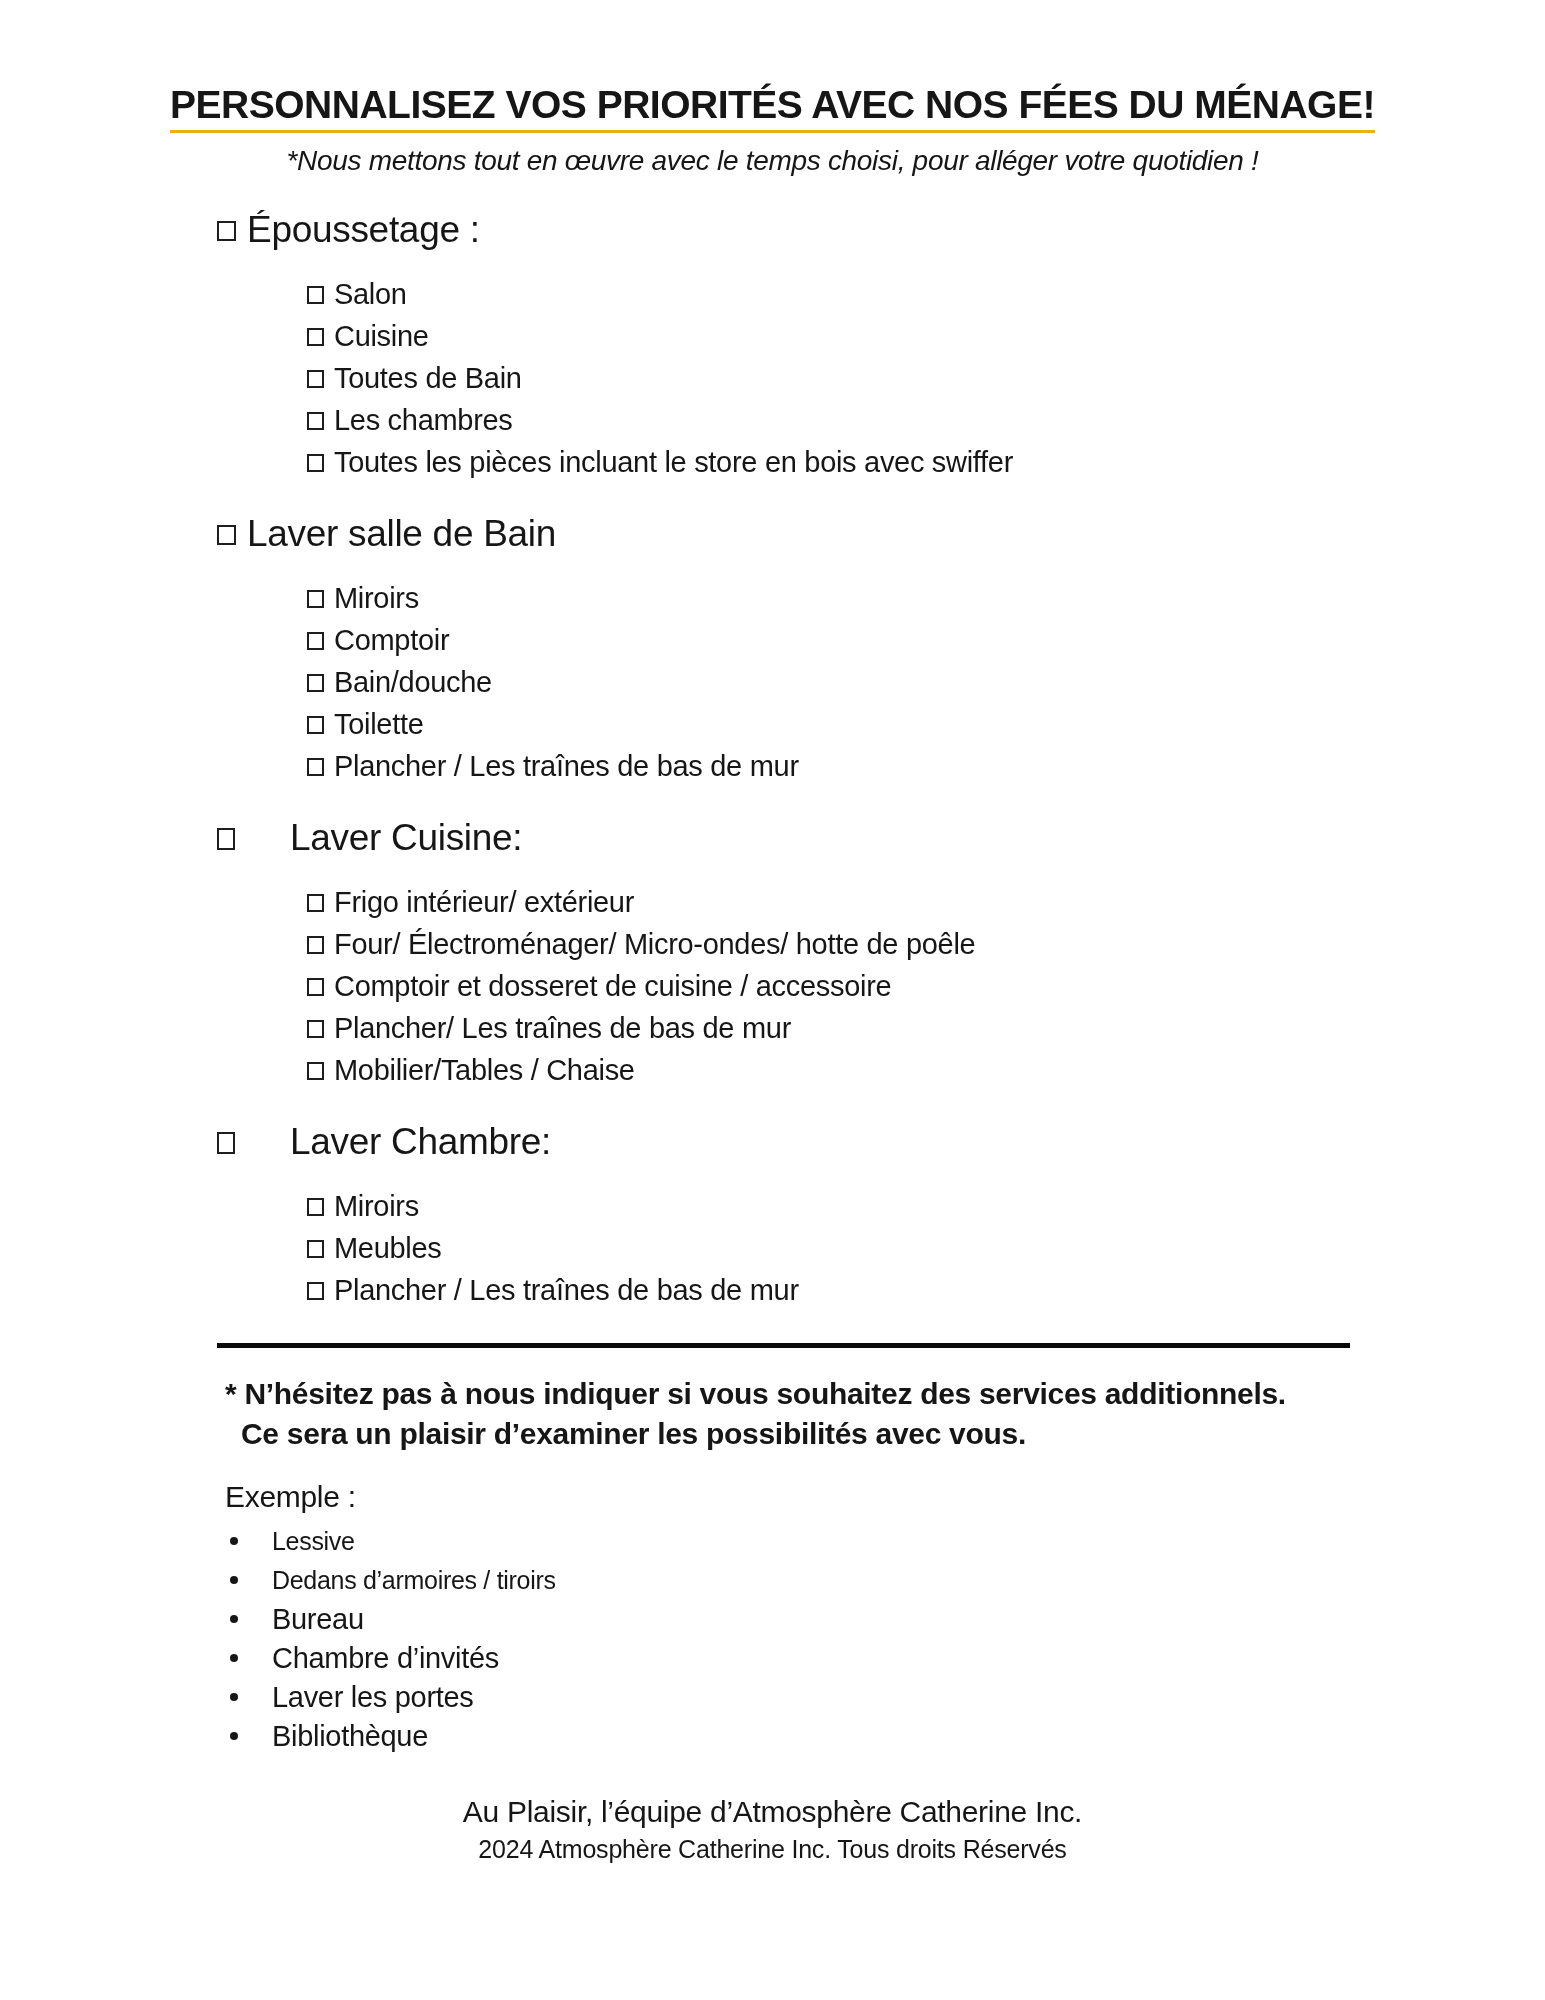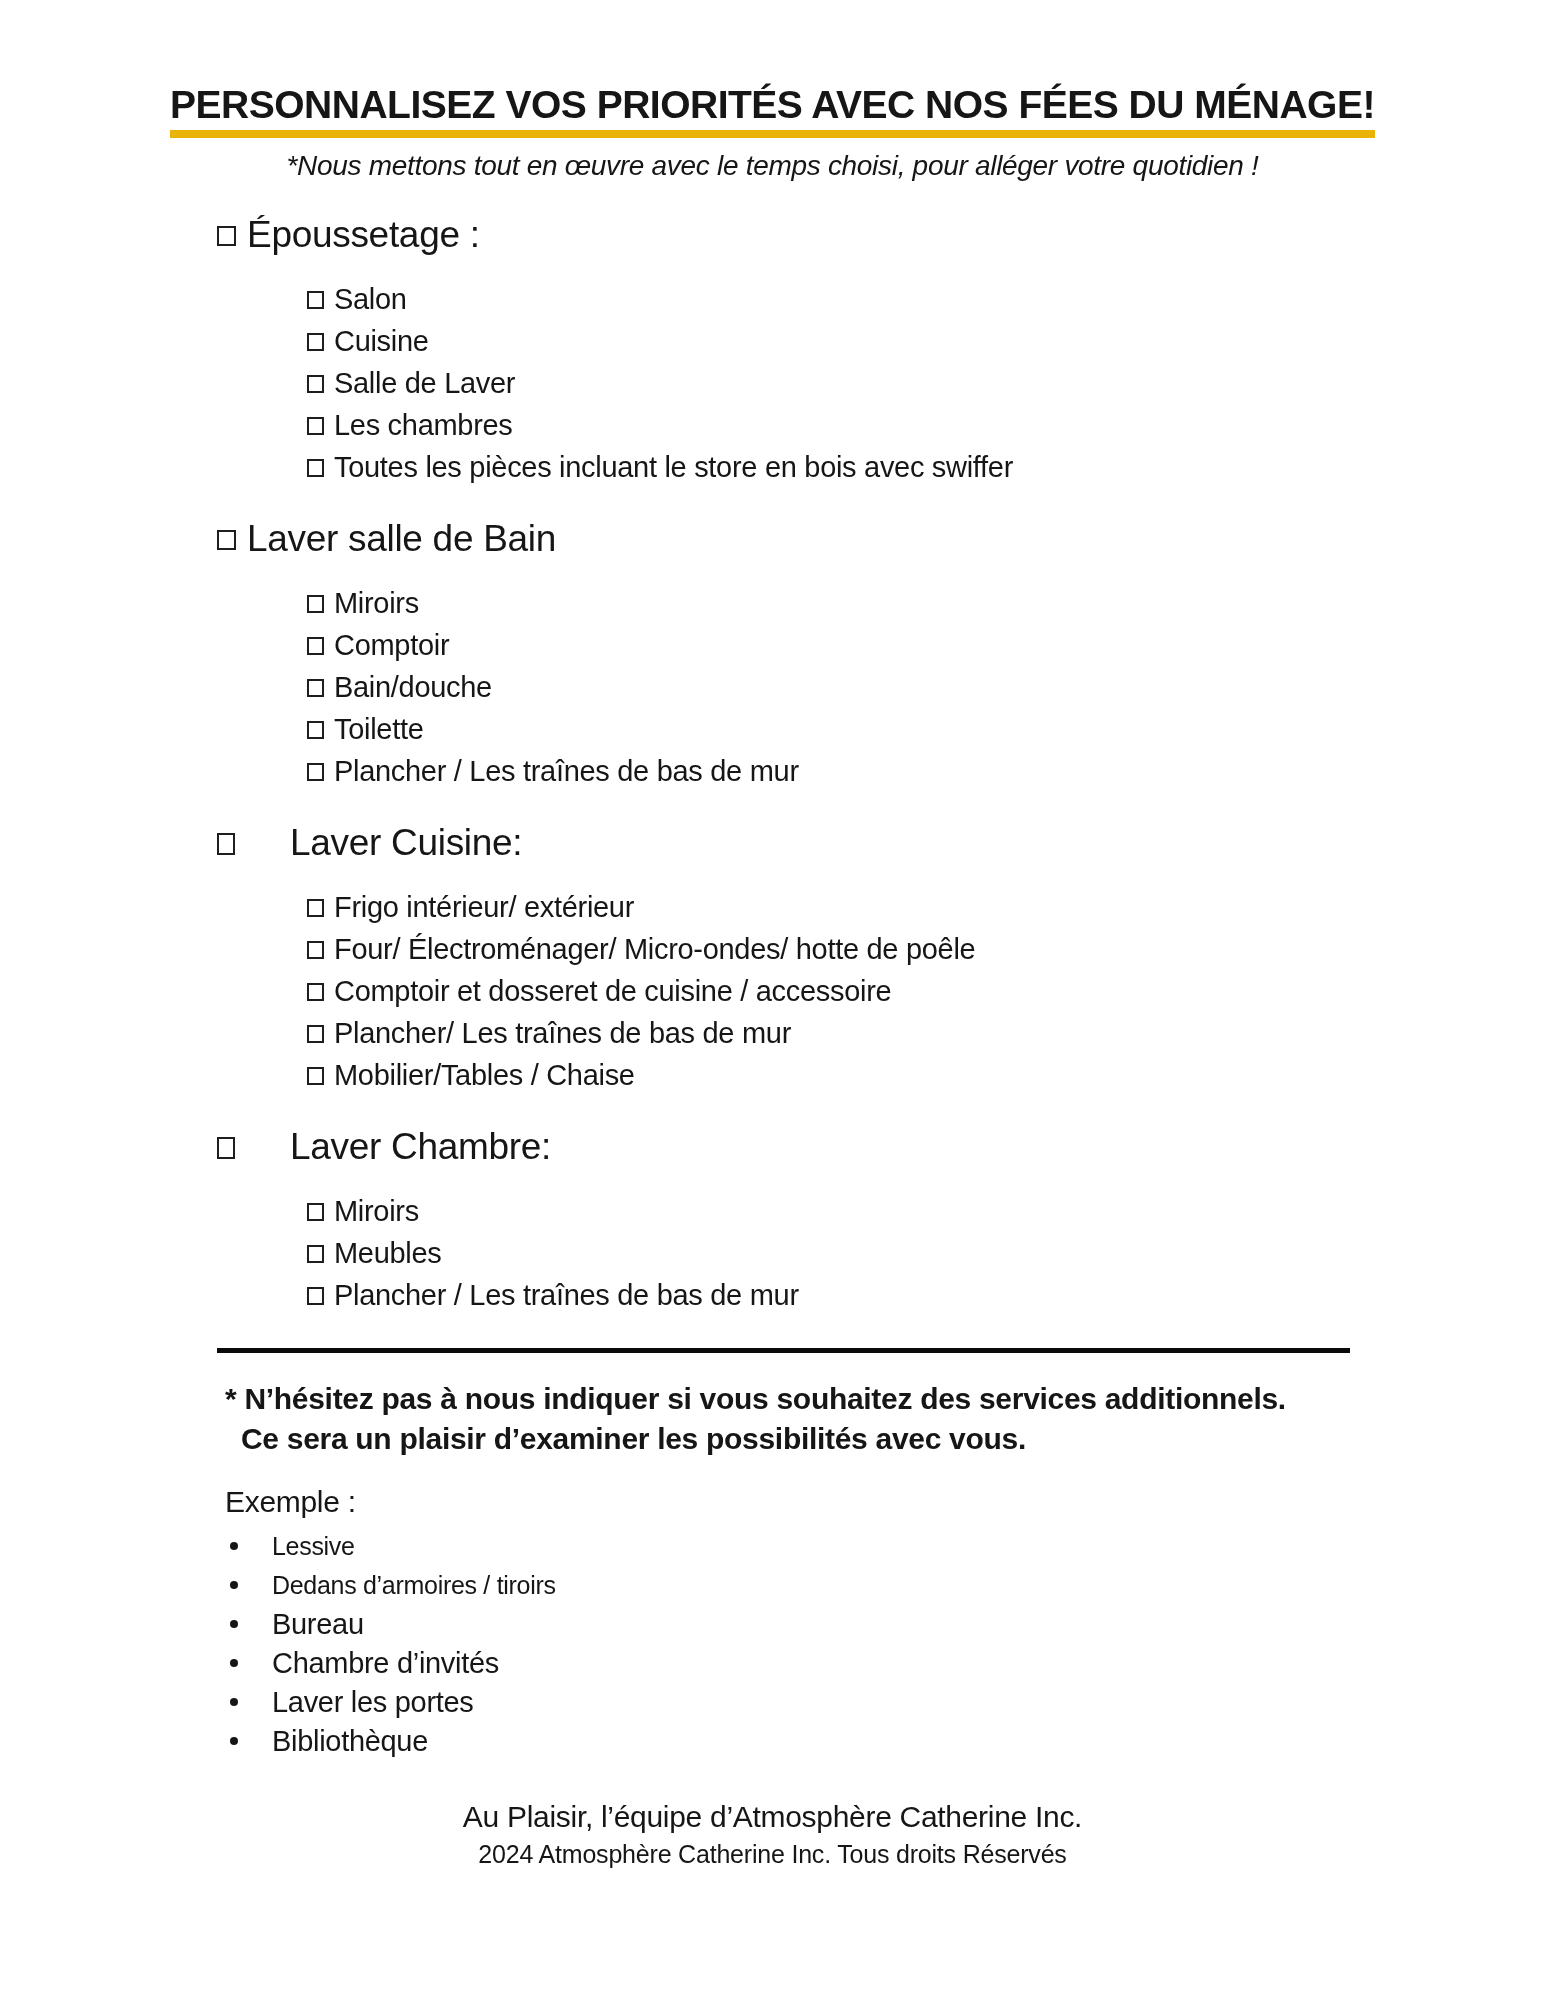--- a/index.html
+++ b/index.html
@@ -22,21 +22,21 @@
   
   .doc-header {
     padding-top: 84px;
     text-align: center;
   }
   .doc-title {
     display: inline-block;
     font-size: 39px;
     font-weight: bold;
     letter-spacing: -0.5px;
-    border-bottom: 8px solid #eab308;
+    border-bottom: 3px solid #eab308;
     padding-bottom: 3px;
     line-height: 1.1;
   }
   .doc-subtitle {
     margin-top: 10px;
     font-size: 28px;
     font-style: italic;
     letter-spacing: -0.3px;
     line-height: 36px;
   }
@@ -168,21 +168,21 @@
           <div class="check-item">
             <span class="cb sub"></span>
             <span class="label">Salon</span>
           </div>
           <div class="check-item">
             <span class="cb sub"></span>
             <span class="label">Cuisine</span>
           </div>
           <div class="check-item">
             <span class="cb sub"></span>
-            <span class="label">Salle de Laver</span>
+            <span class="label">Toutes de Bain</span>
           </div>
           <div class="check-item">
             <span class="cb sub"></span>
             <span class="label">Les chambres</span>
           </div>
           <div class="check-item">
             <span class="cb sub"></span>
             <span class="label">Toutes les pièces incluant le store en bois avec swiffer</span>
           </div>
         </div>

